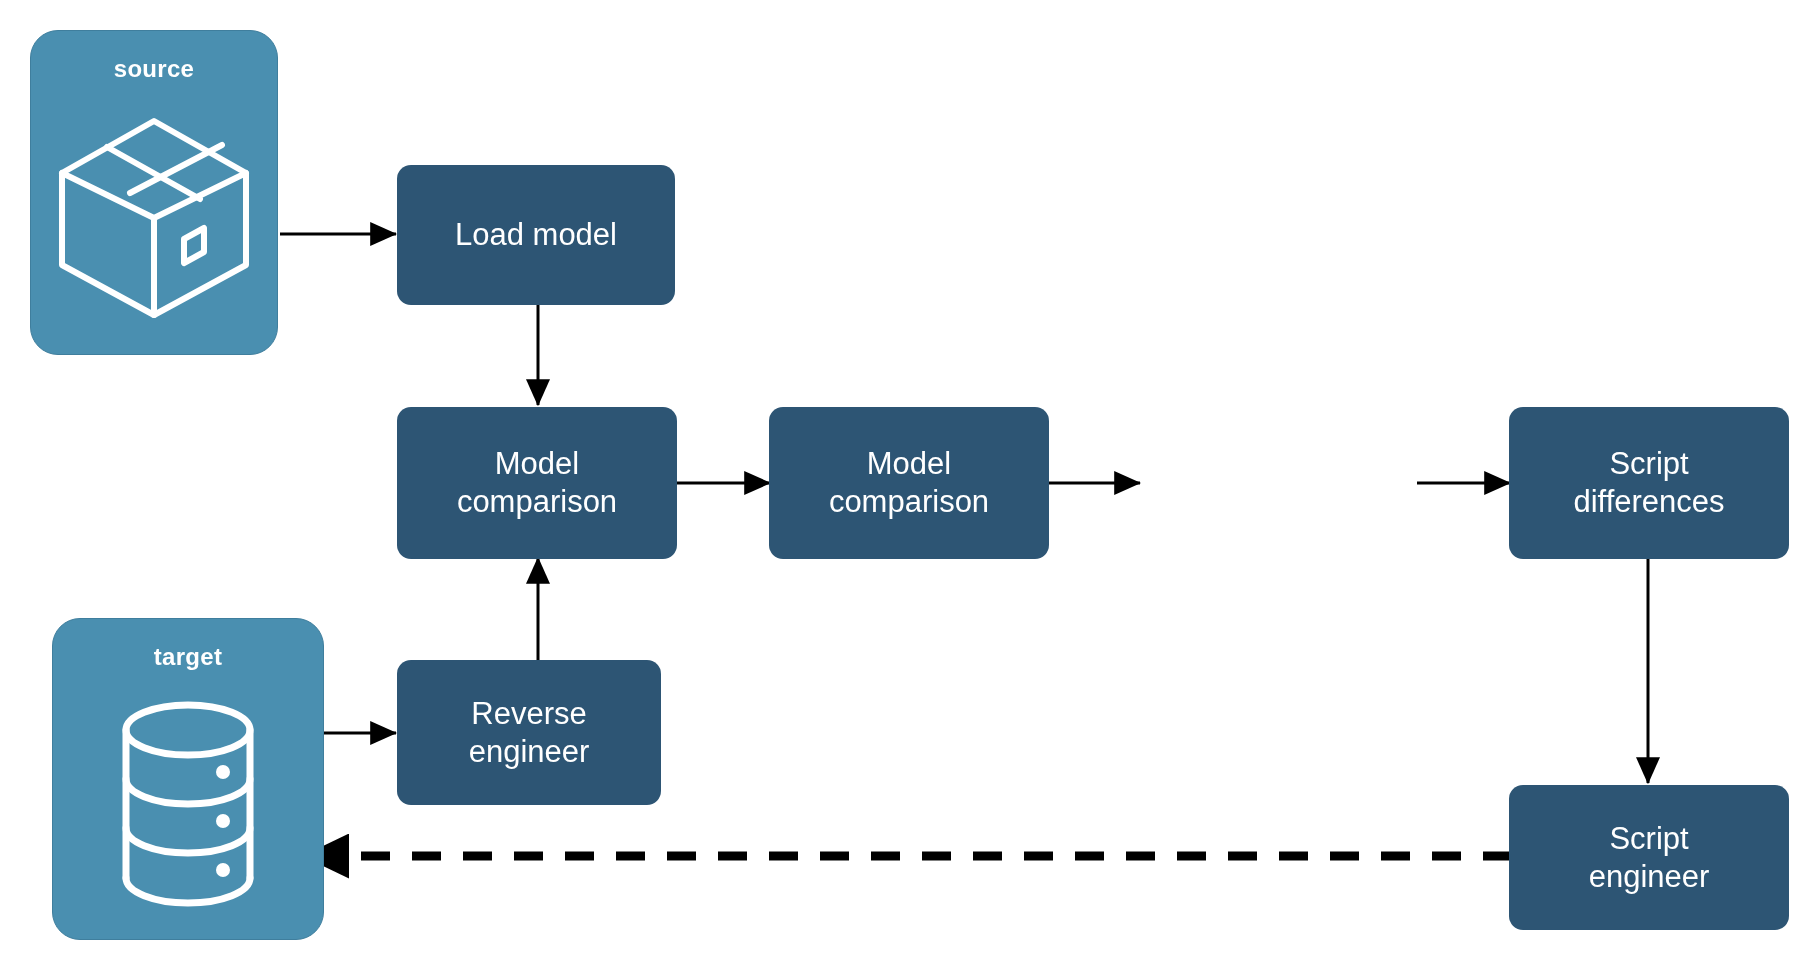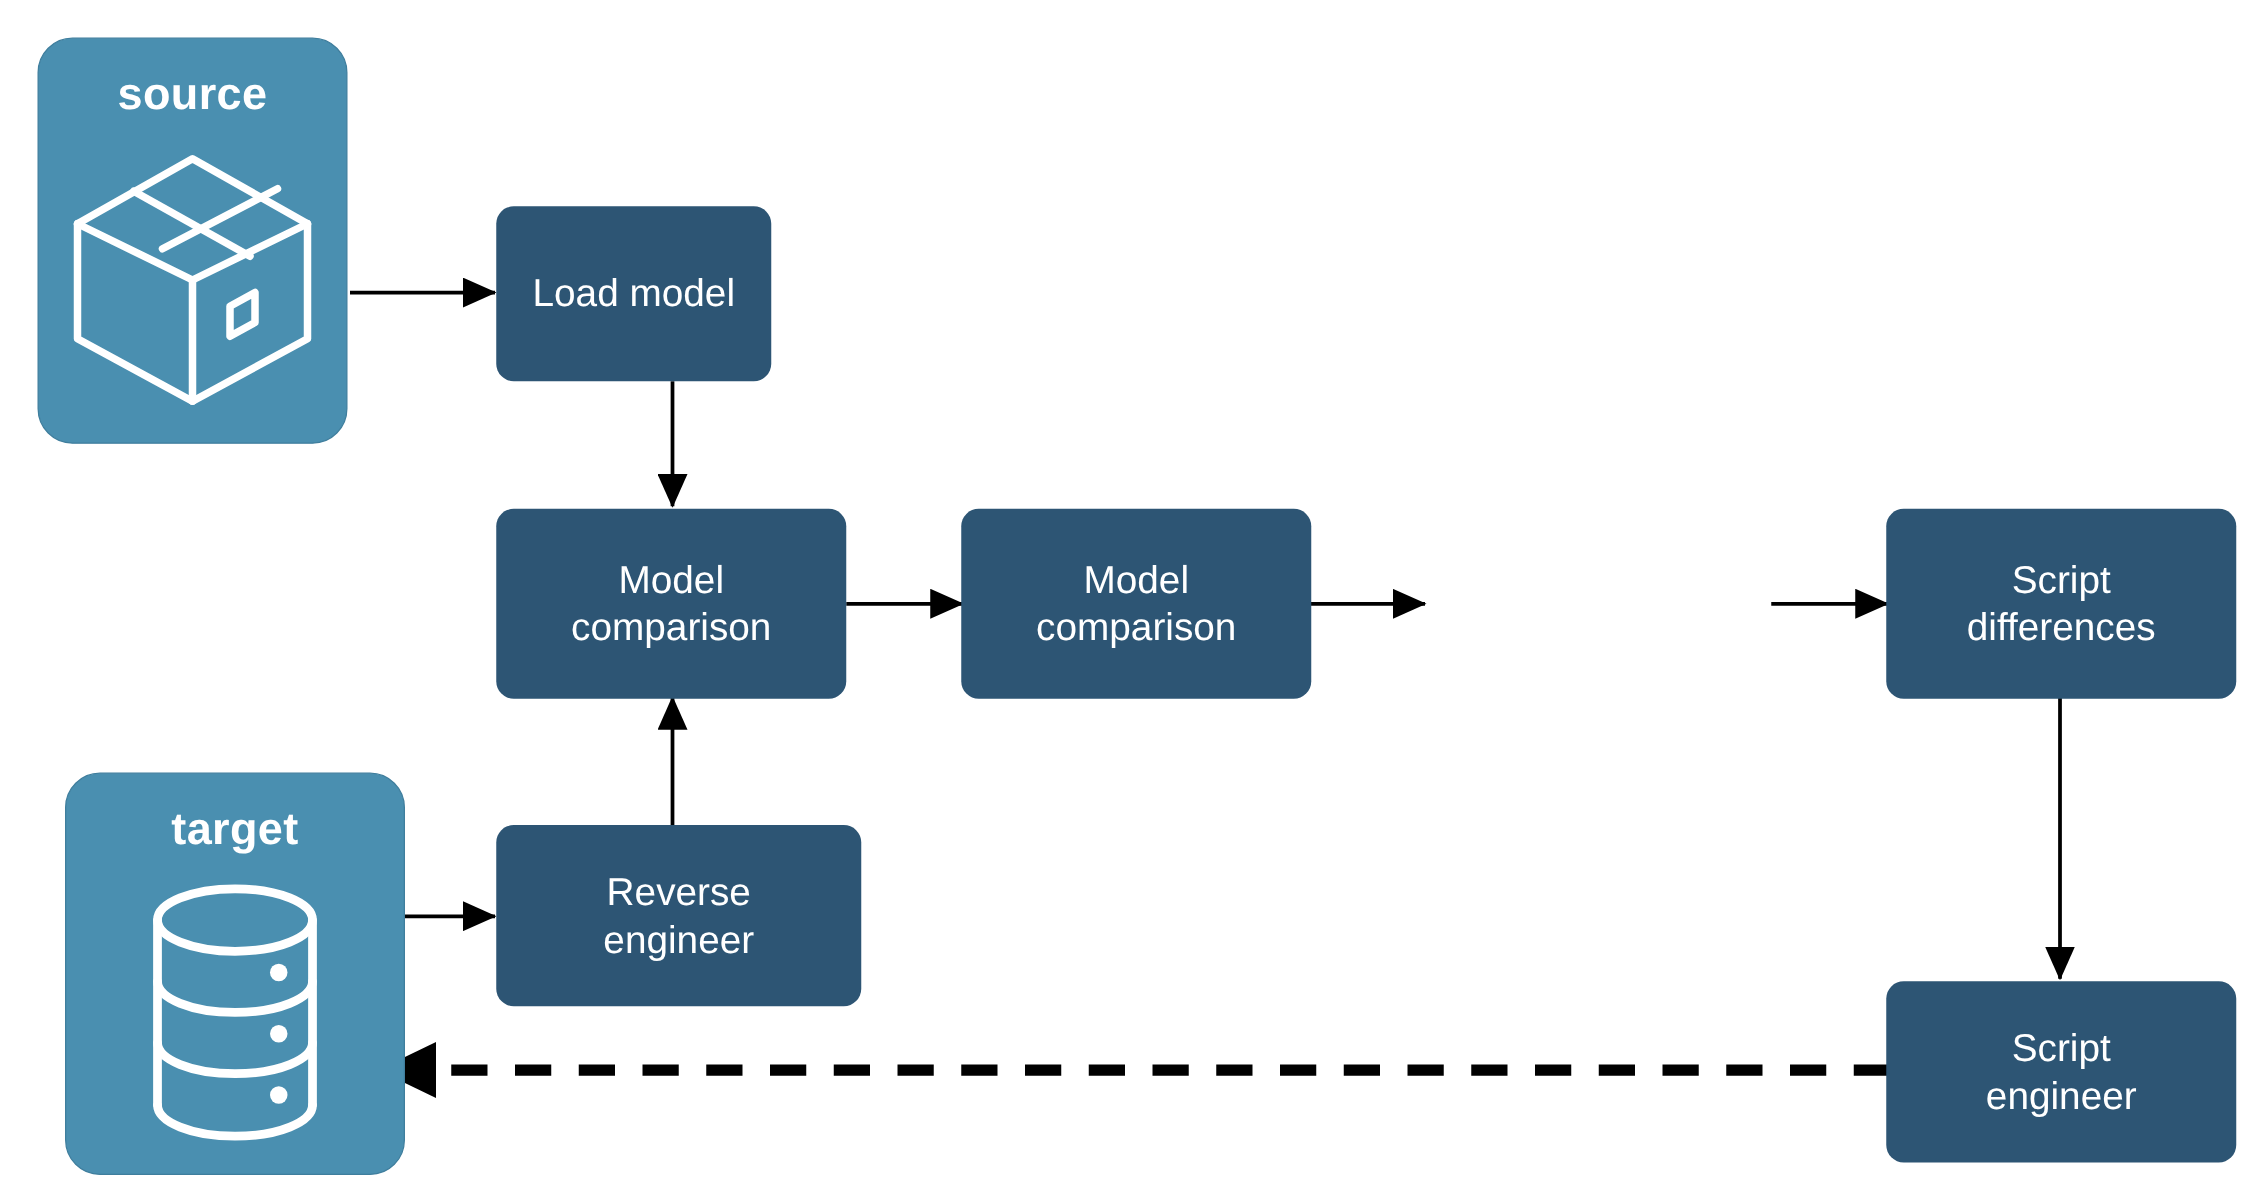--- a/index.html
+++ b/index.html
@@ -24,21 +24,21 @@
     background: #4a8fb0;
     border: 1.5px solid #3f7e9d;
     box-sizing: border-box;
     display: flex;
     flex-direction: column;
     align-items: center;
   }
   .endpoint-label {
     color: #ffffff;
     font-weight: bold;
-    font-size: 36px;
+    font-size: 24px;
     letter-spacing: 0.3px;
     line-height: 1;
     margin-top: 26px;
   }
   .endpoint-icon {
     flex: 1;
     display: flex;
     align-items: center;
     justify-content: center;
     width: 100%;
@@ -137,21 +137,21 @@
         </g>
         <g fill="#ffffff">
           <circle cx="124" cy="74" r="7"></circle>
           <circle cx="124" cy="123" r="7"></circle>
           <circle cx="124" cy="172" r="7"></circle>
         </g>
       </svg>
     </div>
   </div>
 
-  <div class="pbox" style="left:397px; top:165px; width:220px; height:140px;">
+  <div class="pbox" style="left:397px; top:165px; width:278px; height:140px;">
     <div>
       <span>Load model</span>
     </div>
   </div>
 
   <div class="pbox" style="left:397px; top:407px; width:280px; height:152px;">
     <div>
       <span>Model</span>
       <span>comparison</span>
     </div>
@@ -165,21 +165,21 @@
   </div>
 
 
   <div class="pbox" style="left:1509px; top:407px; width:280px; height:152px;">
     <div>
       <span>Script</span>
       <span>differences</span>
     </div>
   </div>
 
-  <div class="pbox" style="left:397px; top:660px; width:292px; height:145px;">
+  <div class="pbox" style="left:397px; top:660px; width:264px; height:145px;">
     <div>
       <span>Reverse</span>
       <span>engineer</span>
     </div>
   </div>
 
   <div class="pbox" style="left:1509px; top:785px; width:280px; height:145px;">
     <div>
       <span>Script</span>
       <span>engineer</span>

